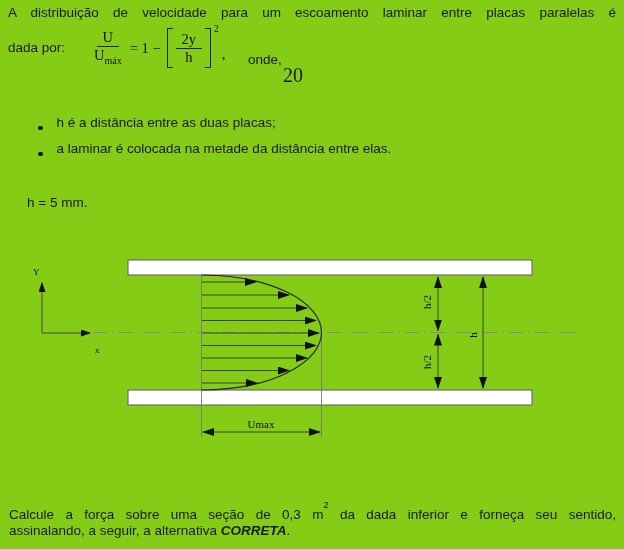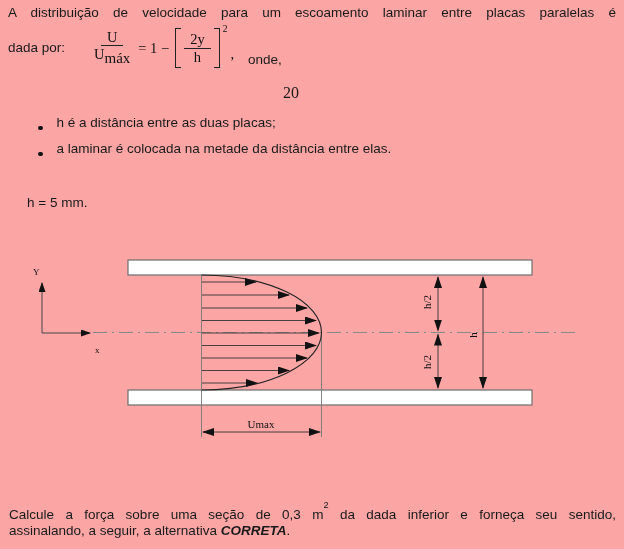--- a/index.html
+++ b/index.html
@@ -1,29 +1,29 @@
 <!DOCTYPE html>
 <html><head>
 <meta charset="utf-8">
 <style>
   html,body{margin:0;padding:0;background:#fff;}
-  #page{position:relative;width:624px;height:549px;background:#fca5a5;overflow:hidden;
+  #page{position:relative;width:624px;height:549px;background:#84cc16;overflow:hidden;
         font-family:"Liberation Sans",sans-serif;color:#1a1a1a;font-size:13.5px;}
   .abs{position:absolute;}
   .jline{text-align:justify;text-align-last:justify;white-space:normal;}
   sup.s{font-size:0.68em;position:relative;top:-0.5em;}
   sub.s{font-size:0.68em;position:relative;top:0.25em;}
   .serif{font-family:"Liberation Serif",serif;}
   
   .equation{display:flex;align-items:center;gap:3px;font-family:"Liberation Serif",serif;
             font-size:14.5px;color:#111;}
   .frac{display:inline-flex;flex-direction:column;align-items:center;line-height:1.15;}
   .frac .num{display:block;padding:0 6px;border-bottom:1px solid #222;text-align:center;}
   .frac .den{display:block;padding:0 2px;text-align:center;}
-  .frac .den sub{font-size:15px;text-align:right;}
+  .frac .den sub{font-size:10px;text-align:right;}
   .eqmid{padding:0 3px;}
   .lbr,.rbr{display:inline-block;width:5px;height:38px;}
   .lbr{border-left:1.6px solid #222;border-top:1.6px solid #222;border-bottom:1.6px solid #222;}
   .rbr{border-right:1.6px solid #222;border-top:1.6px solid #222;border-bottom:1.6px solid #222;}
   .bexp{font-size:9.5px;align-self:flex-start;position:relative;top:-3px;left:0px;}
   .comma{align-self:flex-end;position:relative;top:-6px;}
   
   .bullet-row{display:flex;align-items:flex-end;margin-bottom:11px;}
   .bullet-dot{width:4.5px;height:4.5px;border-radius:50%;background:#111;flex:0 0 auto;
               margin:6px 14px 0 0;}
@@ -54,21 +54,21 @@
       <span class="num">2y</span>
       <span class="den">h</span>
     </span>
     <span class="rbr"></span>
     <span class="bexp">2</span>
     <span class="comma">,</span>
   </div>
 
   <div class="abs" style="left:248px;top:52px;">onde,</div>
 
-  <div class="abs serif" style="left:283px;top:84px;font-size:16px;">20</div>
+  <div class="abs serif" style="left:283px;top:64px;font-size:20px;">20</div>
 
   <div class="abs" style="left:38px;top:115px;width:560px;">
     <div class="bullet-row">
       <span class="bullet-dot"></span>
       <span>h é a distância entre as duas placas;</span>
     </div>
     <div class="bullet-row">
       <span class="bullet-dot"></span>
       <span>a laminar é colocada na metade da distância entre elas.</span>
     </div>

